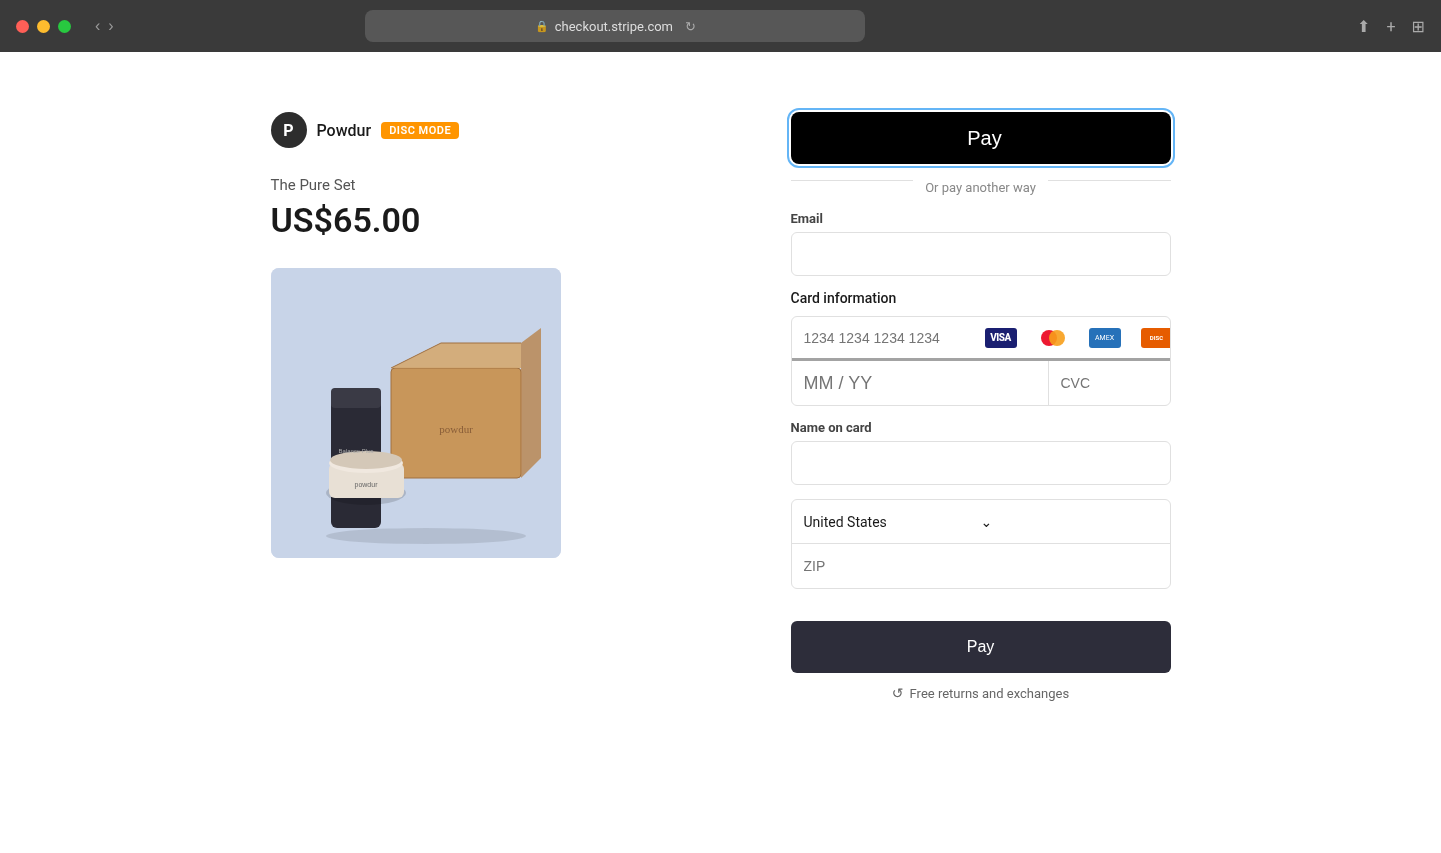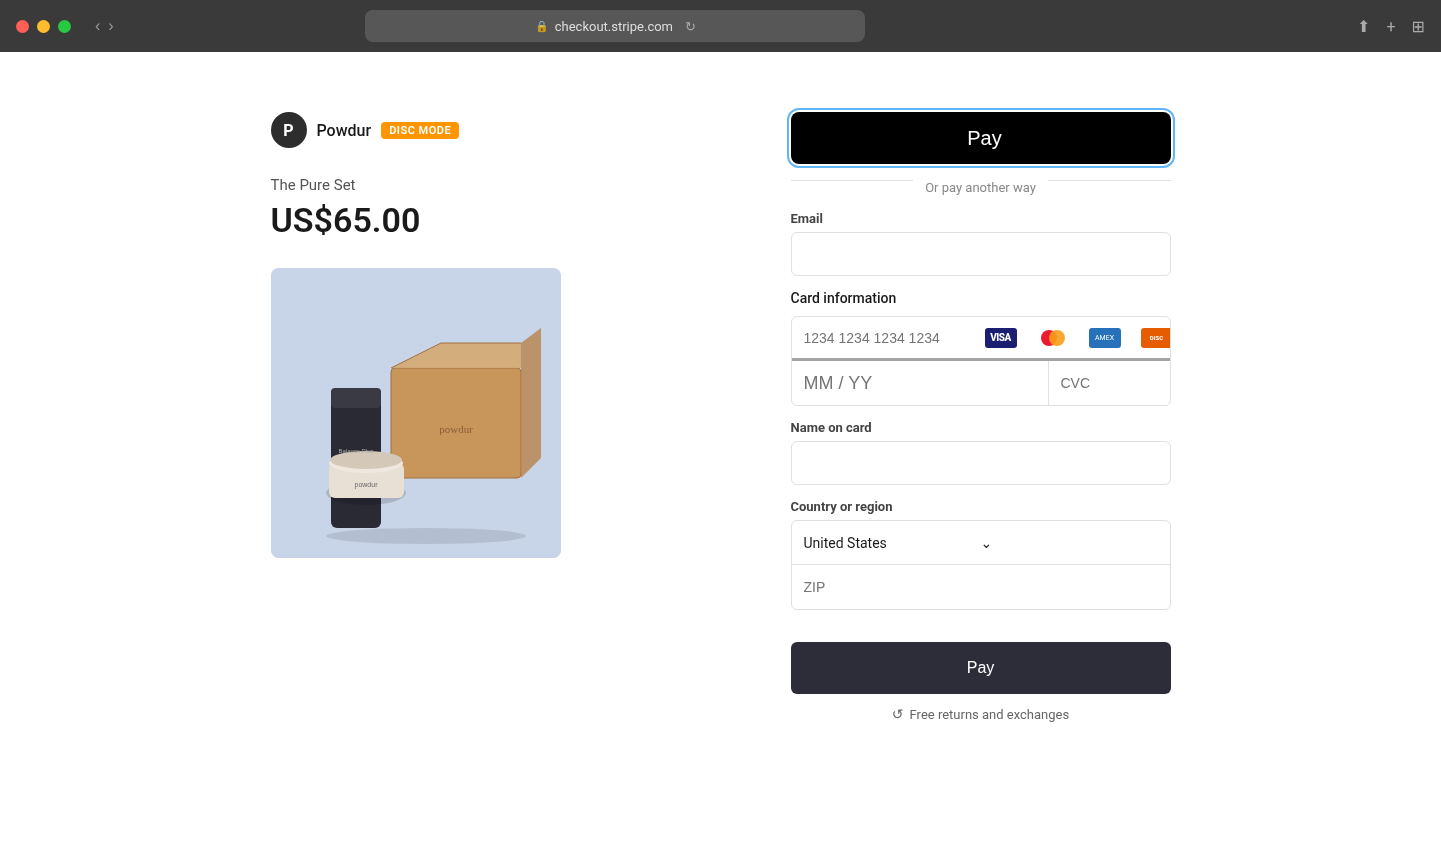--- a/index.html
+++ b/index.html
@@ -530,21 +530,20 @@
     </div>
 
     
     <div class="form-section">
       <div class="field-label">Name on card</div>
       <input class="field-input" type="text" style="">
     </div>
 
     
     <div class="form-section">
-      <div class="field-label">Country or region</div>
       <div class="country-group">
         <div class="country-select-row">
           <span>United States</span>
           <span class="chevron-down">⌄</span>
         </div>
         <input class="zip-input" type="text" placeholder="ZIP" style="">
       </div>
     </div>
 
     

